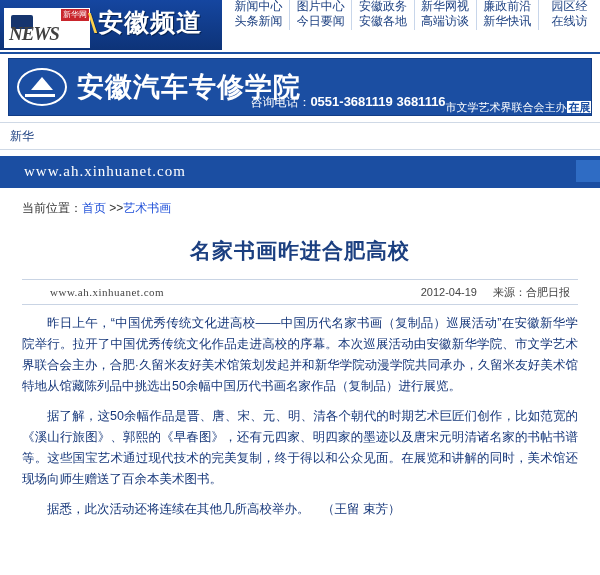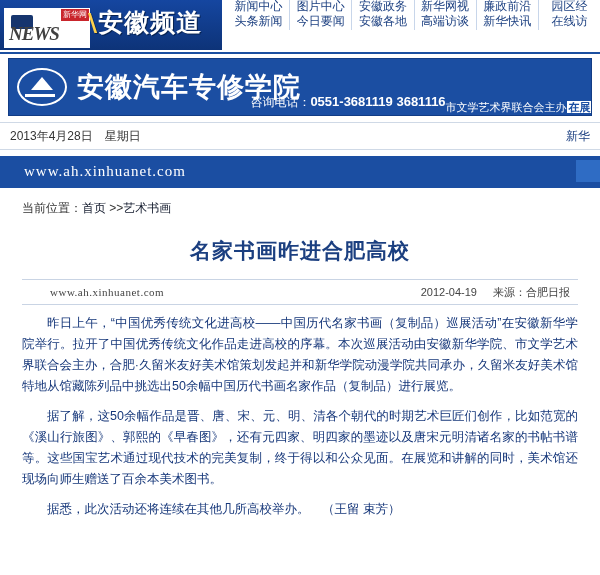--- a/index.html
+++ b/index.html
@@ -241,21 +241,21 @@
     background: #1b4ea2;
   }
 
   
   .breadcrumb {
     padding: 12px 22px 6px 22px;
     font-size: 12px;
     color: #333;
   }
   .breadcrumb a {
-    color: #0f172a;
+    color: #1d4ed8;
     text-decoration: none;
   }
 
   
   .article {
     padding: 0 22px;
   }
   .article-title {
     text-align: center;
     color: #1b3f80;
@@ -341,21 +341,20 @@
     <div class="banner-phone">
       <span>咨询电话：</span><span class="num">0551-3681119 3681116</span>
     </div>
     <div class="banner-sub">
       <span>市文学艺术界联合会主办</span><span class="hl">在展览和讲解的同时</span>
     </div>
   </div>
 </div>
 
 <div class="date-bar">
-  <span>2013年4月28日　星期日</span>
   <span class="right-text">新华</span>
 </div>
 
 <div class="url-strip">
   <span class="url-text">www.ah.xinhuanet.com</span>
   <span class="right-box"></span>
 </div>
 <div class="url-underline"></div>
 
 <div class="breadcrumb">

